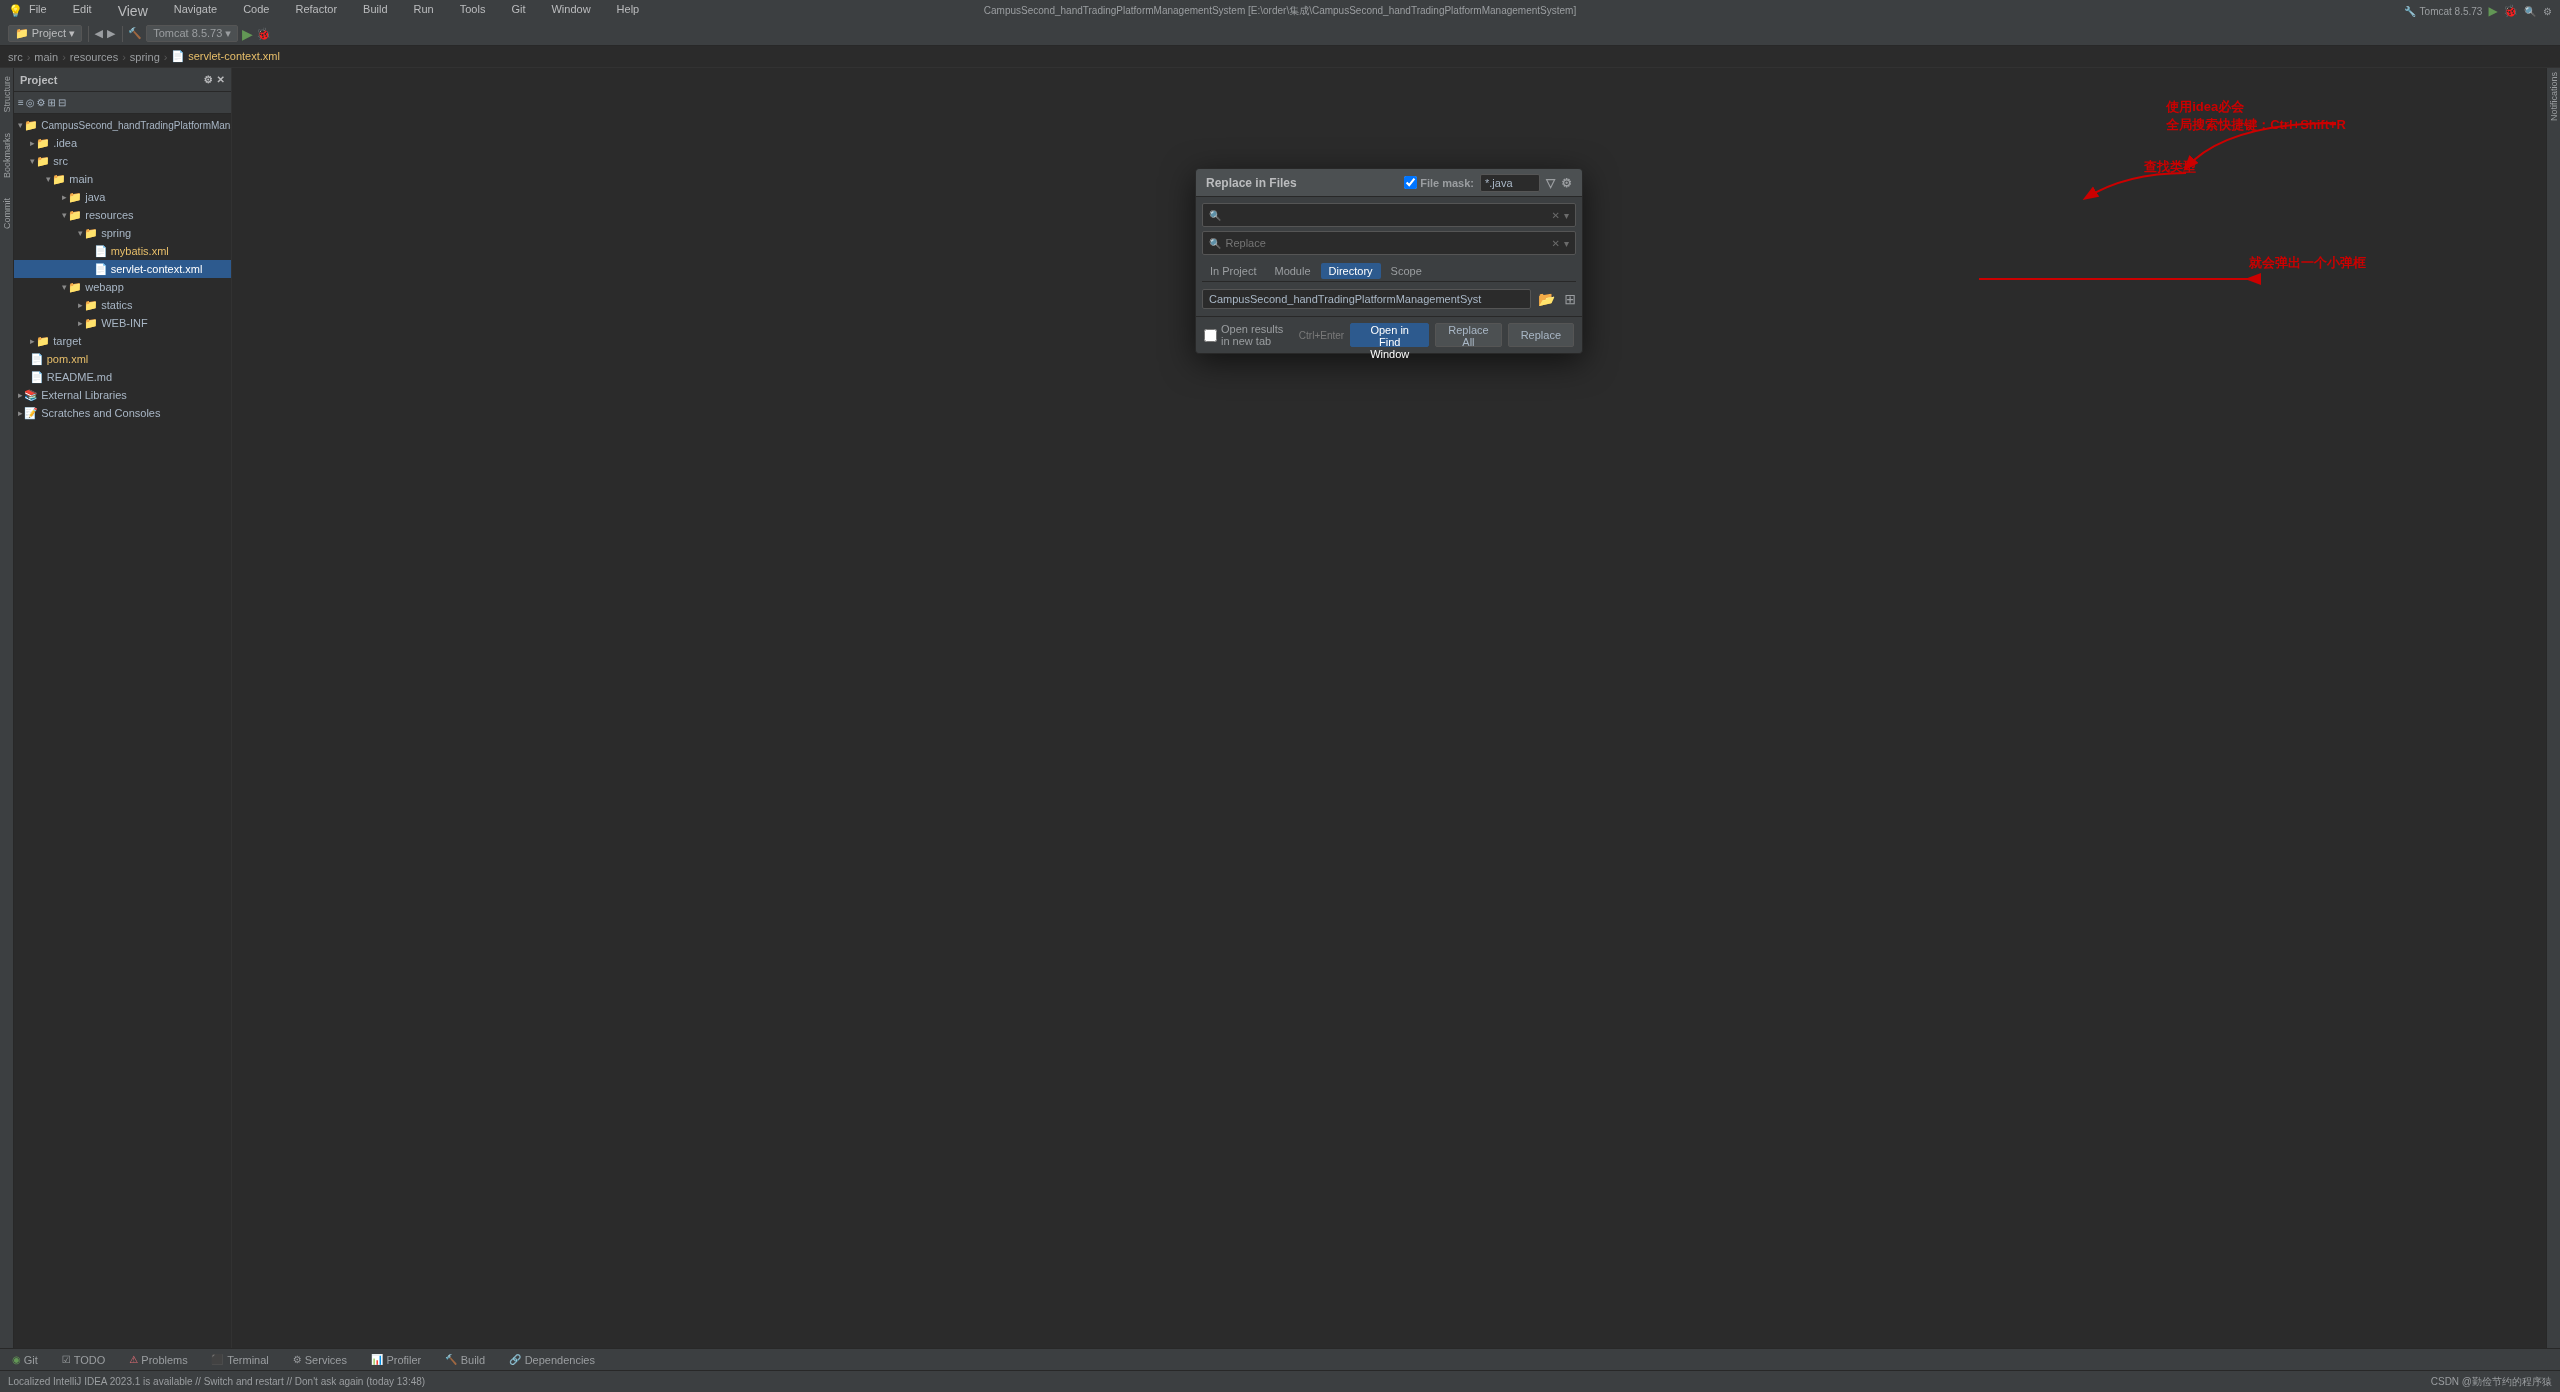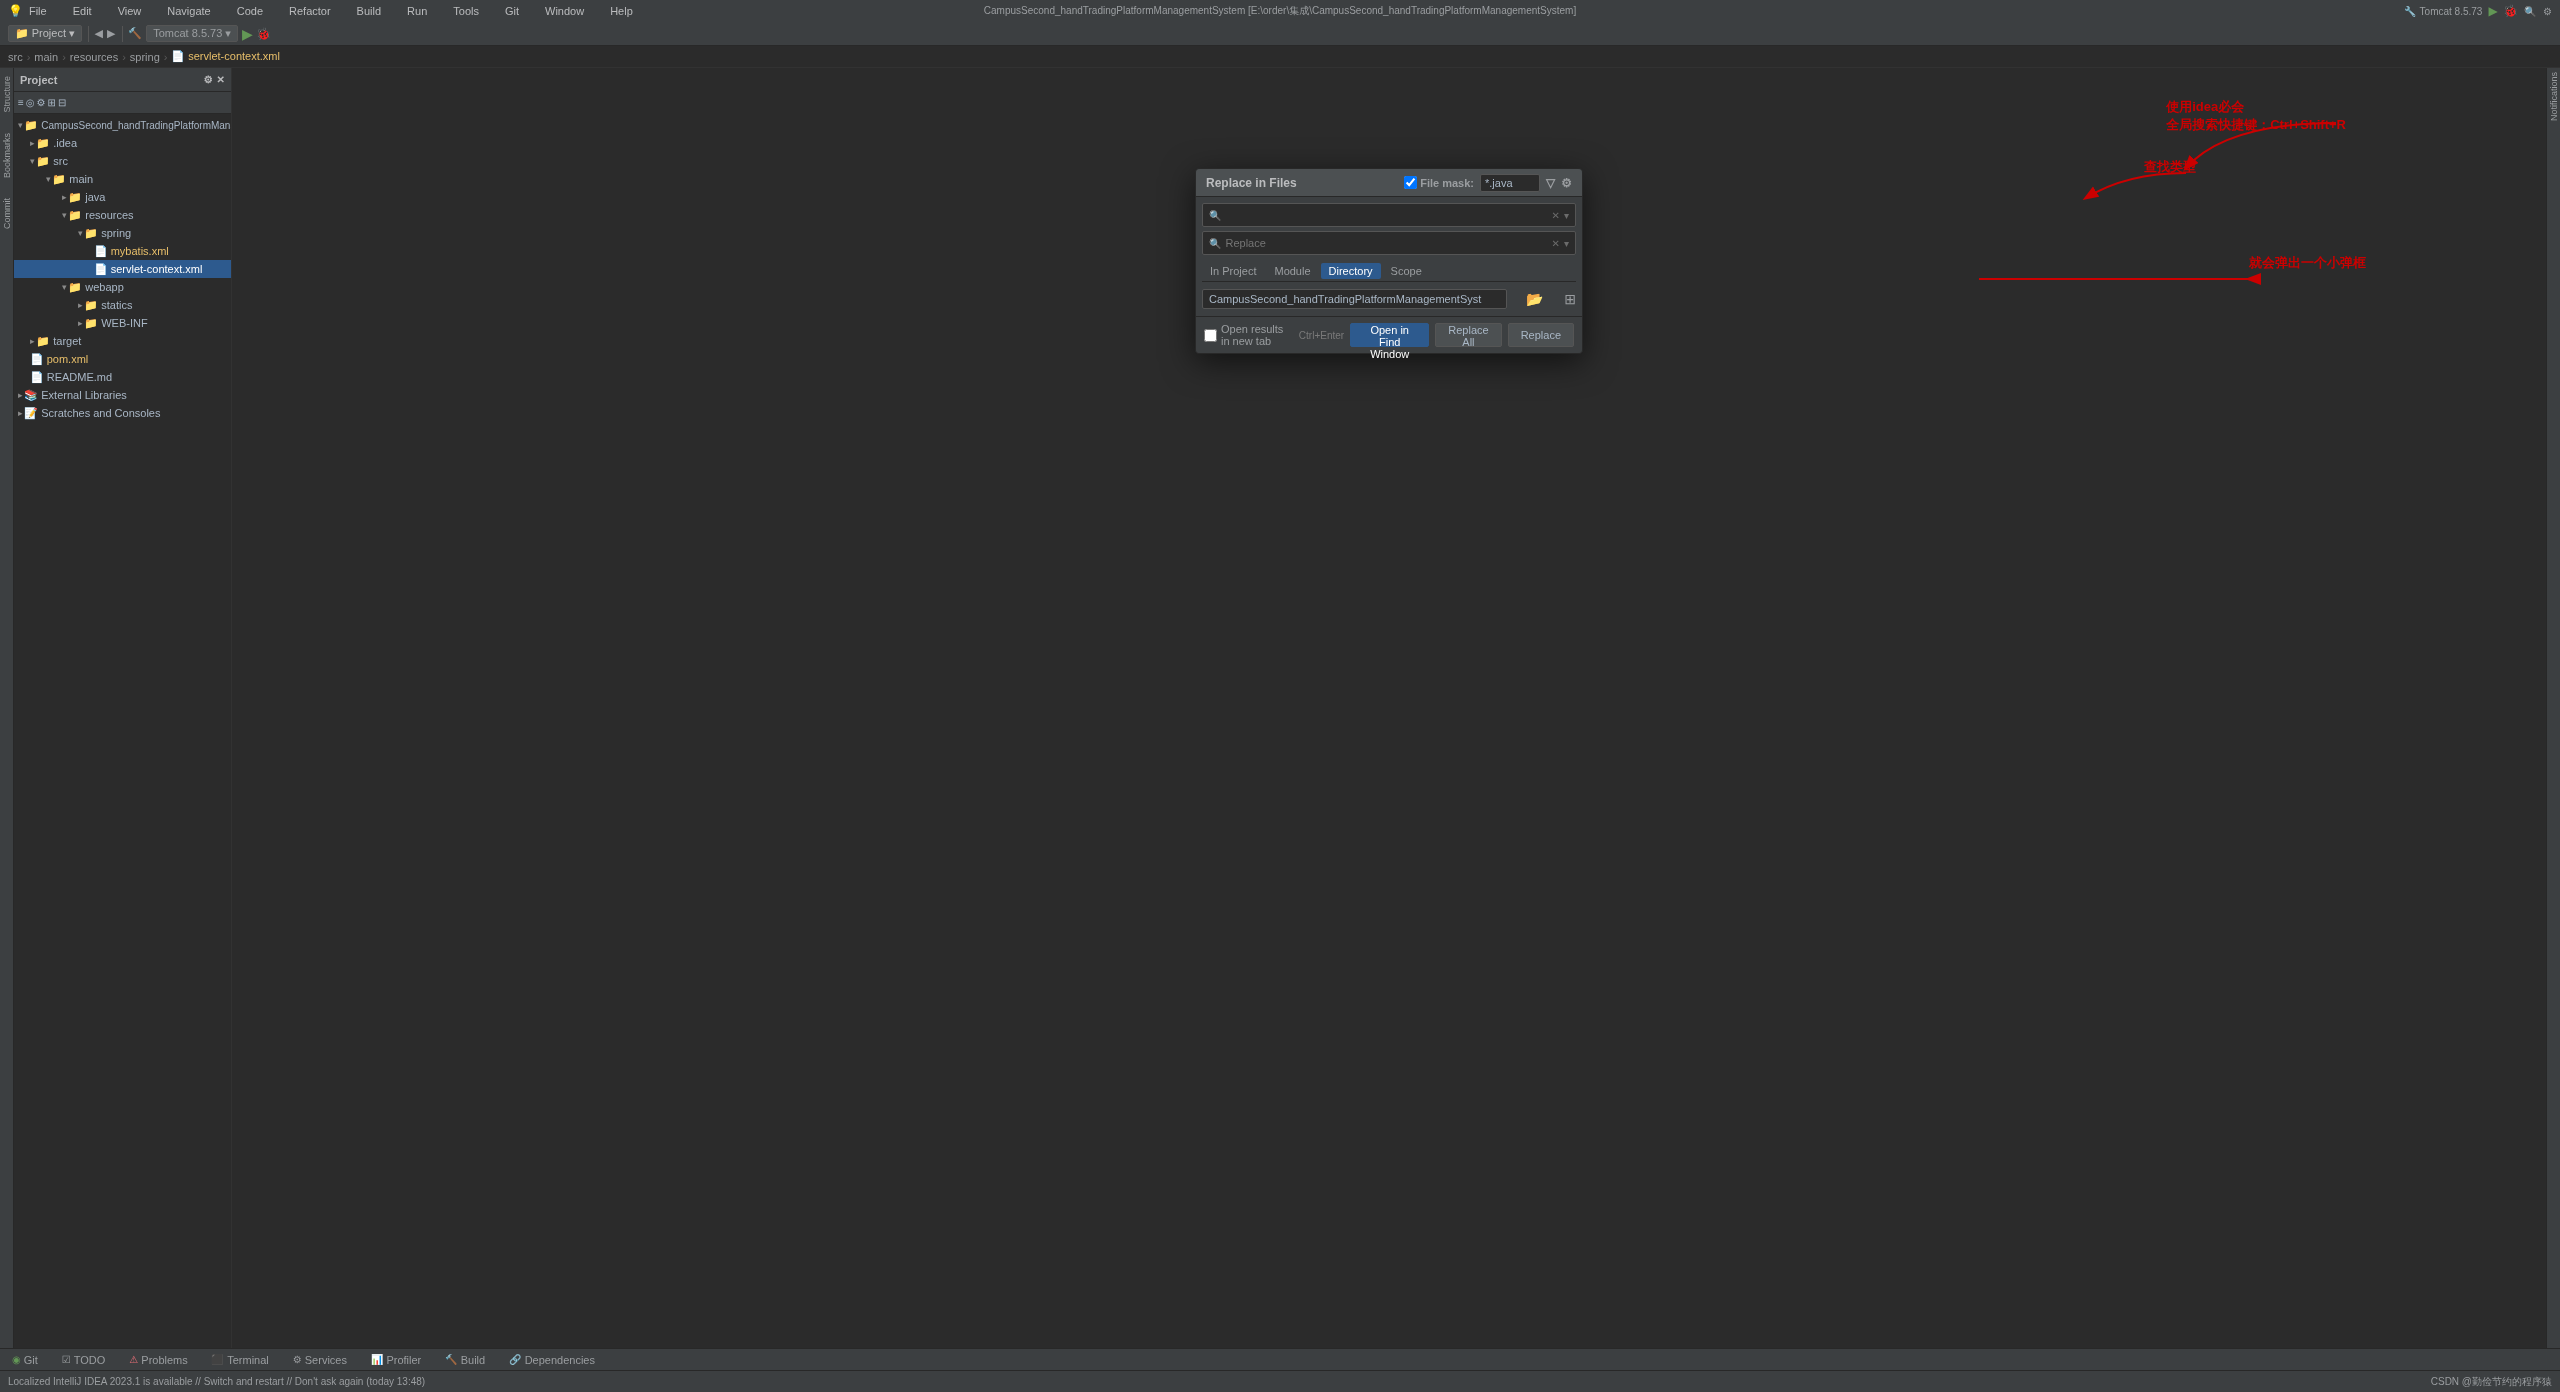--- a/index.html
+++ b/index.html
@@ -263,21 +263,21 @@
       cursor: pointer;
       border-radius: 2px;
     }
     .dialog-tab.active {
       background: #2d5a8e;
       color: #ffffff;
     }
     .scope-row {
       display: flex;
       align-items: center;
-      gap: 20px;
+      gap: 8px;
       height: 22px;
     }
     .scope-input {
       flex: 1;
       background: #2b2b2b;
       border: 1px solid #555;
       border-radius: 2px;
       padding: 2px 6px;
       color: #a9b7c6;
       font-size: 11px;
@@ -366,21 +366,21 @@
 </head>
 <body>
 
 <div class="title-bar">
   <div class="title-bar-left">
     <span style="color:#6897bb;font-size:12px;">💡</span>
   </div>
   <div class="title-bar-menu">
     <span class="menu-item" style="padding:0 6px;font-size:11px;color:#bbbcbe;text-align:right;">File</span>
     <span class="menu-item" style="padding:0 6px;font-size:11px;color:#bbbcbe;">Edit</span>
-    <span class="menu-item" style="padding:0 6px;font-size:11px;color:#bbbcbe;">View</span>
+    <span class="menu-item" style="padding:0 6px;font-size:14px;color:#bbbcbe;">View</span>
     <span class="menu-item" style="padding:0 6px;font-size:11px;color:#bbbcbe;">Navigate</span>
     <span class="menu-item" style="padding:0 6px;font-size:11px;color:#bbbcbe;">Code</span>
     <span class="menu-item" style="padding:0 6px;font-size:11px;color:#bbbcbe;">Refactor</span>
     <span class="menu-item" style="padding:0 6px;font-size:11px;color:#bbbcbe;">Build</span>
     <span class="menu-item" style="padding:0 6px;font-size:11px;color:#bbbcbe;">Run</span>
     <span class="menu-item" style="padding:0 6px;font-size:11px;color:#bbbcbe;">Tools</span>
     <span class="menu-item" style="padding:0 6px;font-size:11px;color:#bbbcbe;">Git</span>
     <span class="menu-item" style="padding:0 6px;font-size:11px;color:#bbbcbe;">Window</span>
     <span class="menu-item" style="padding:0 6px;font-size:11px;color:#bbbcbe;">Help</span>
   </div>

